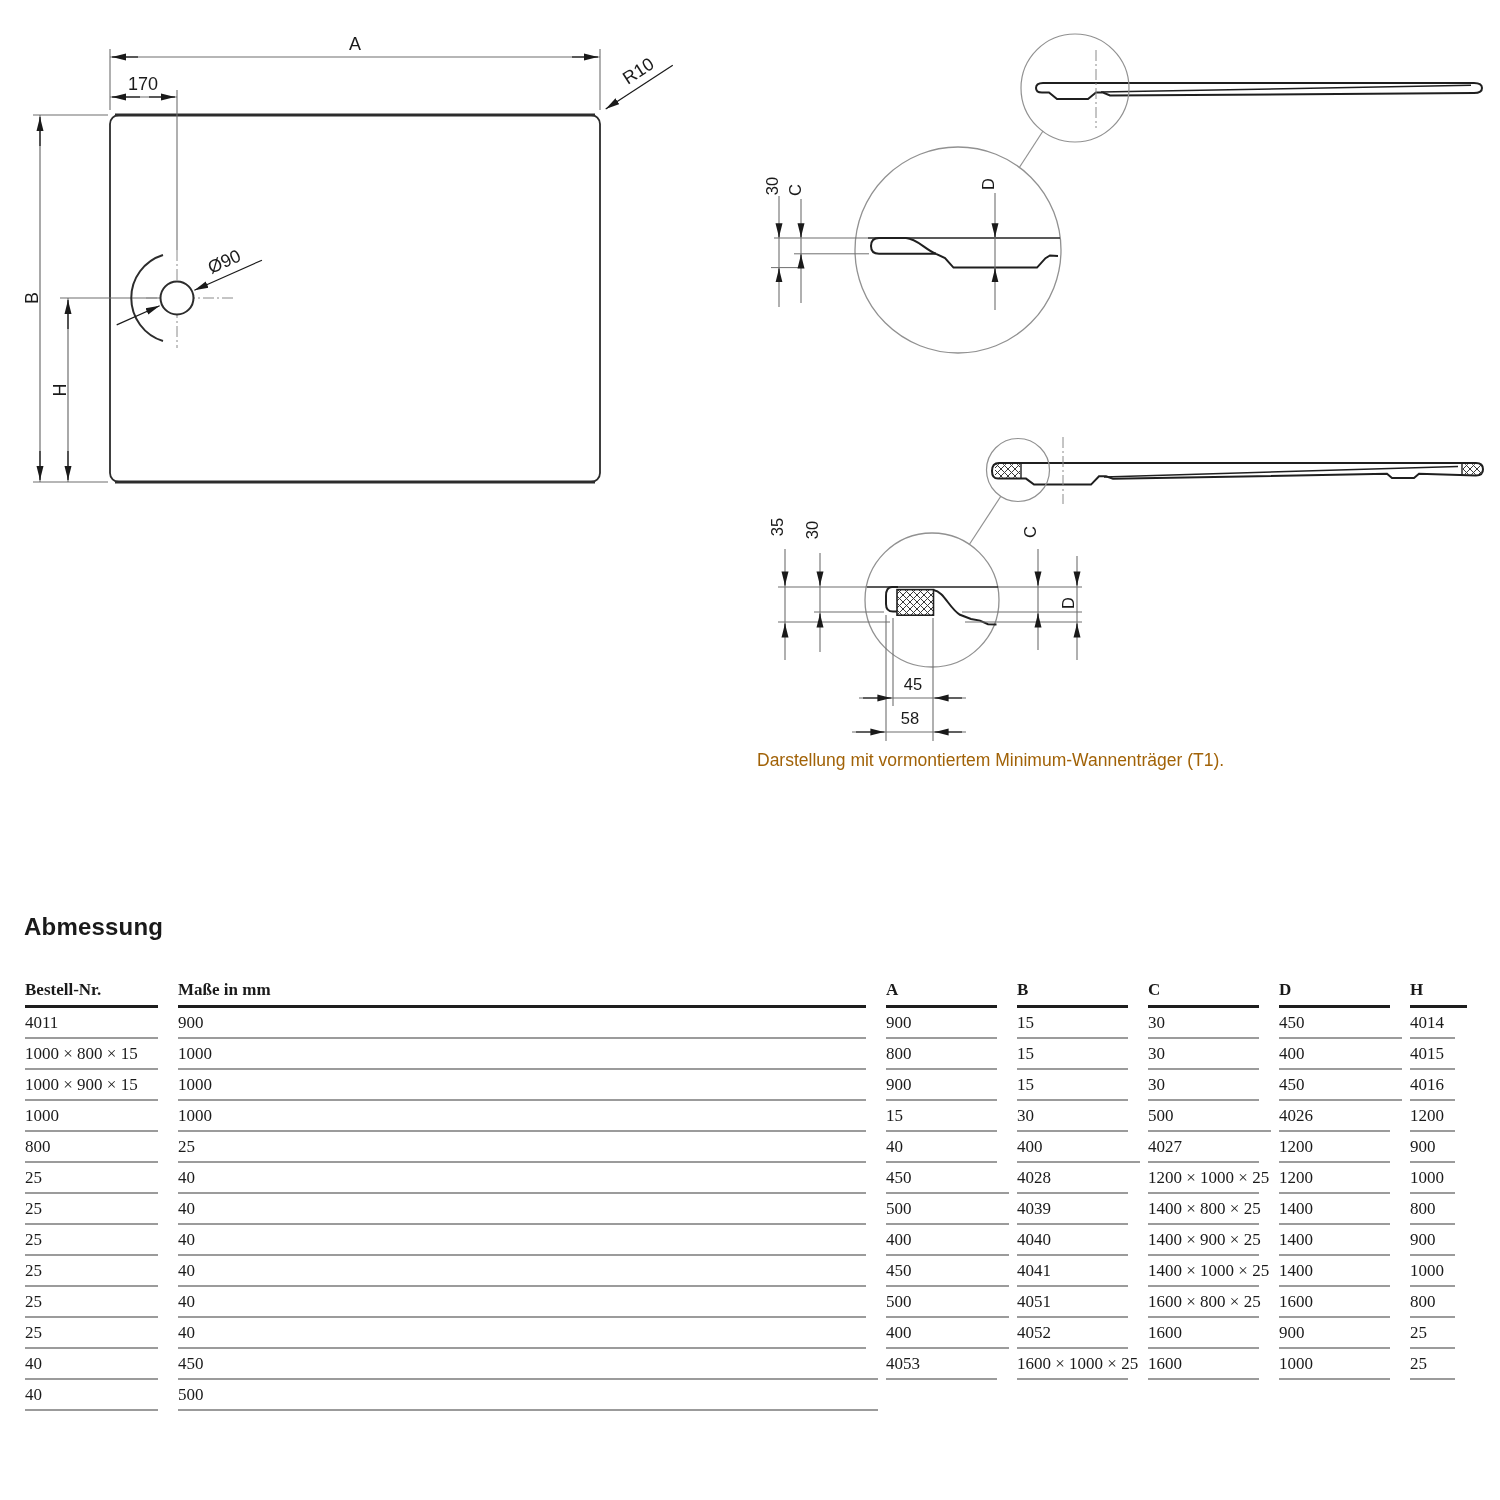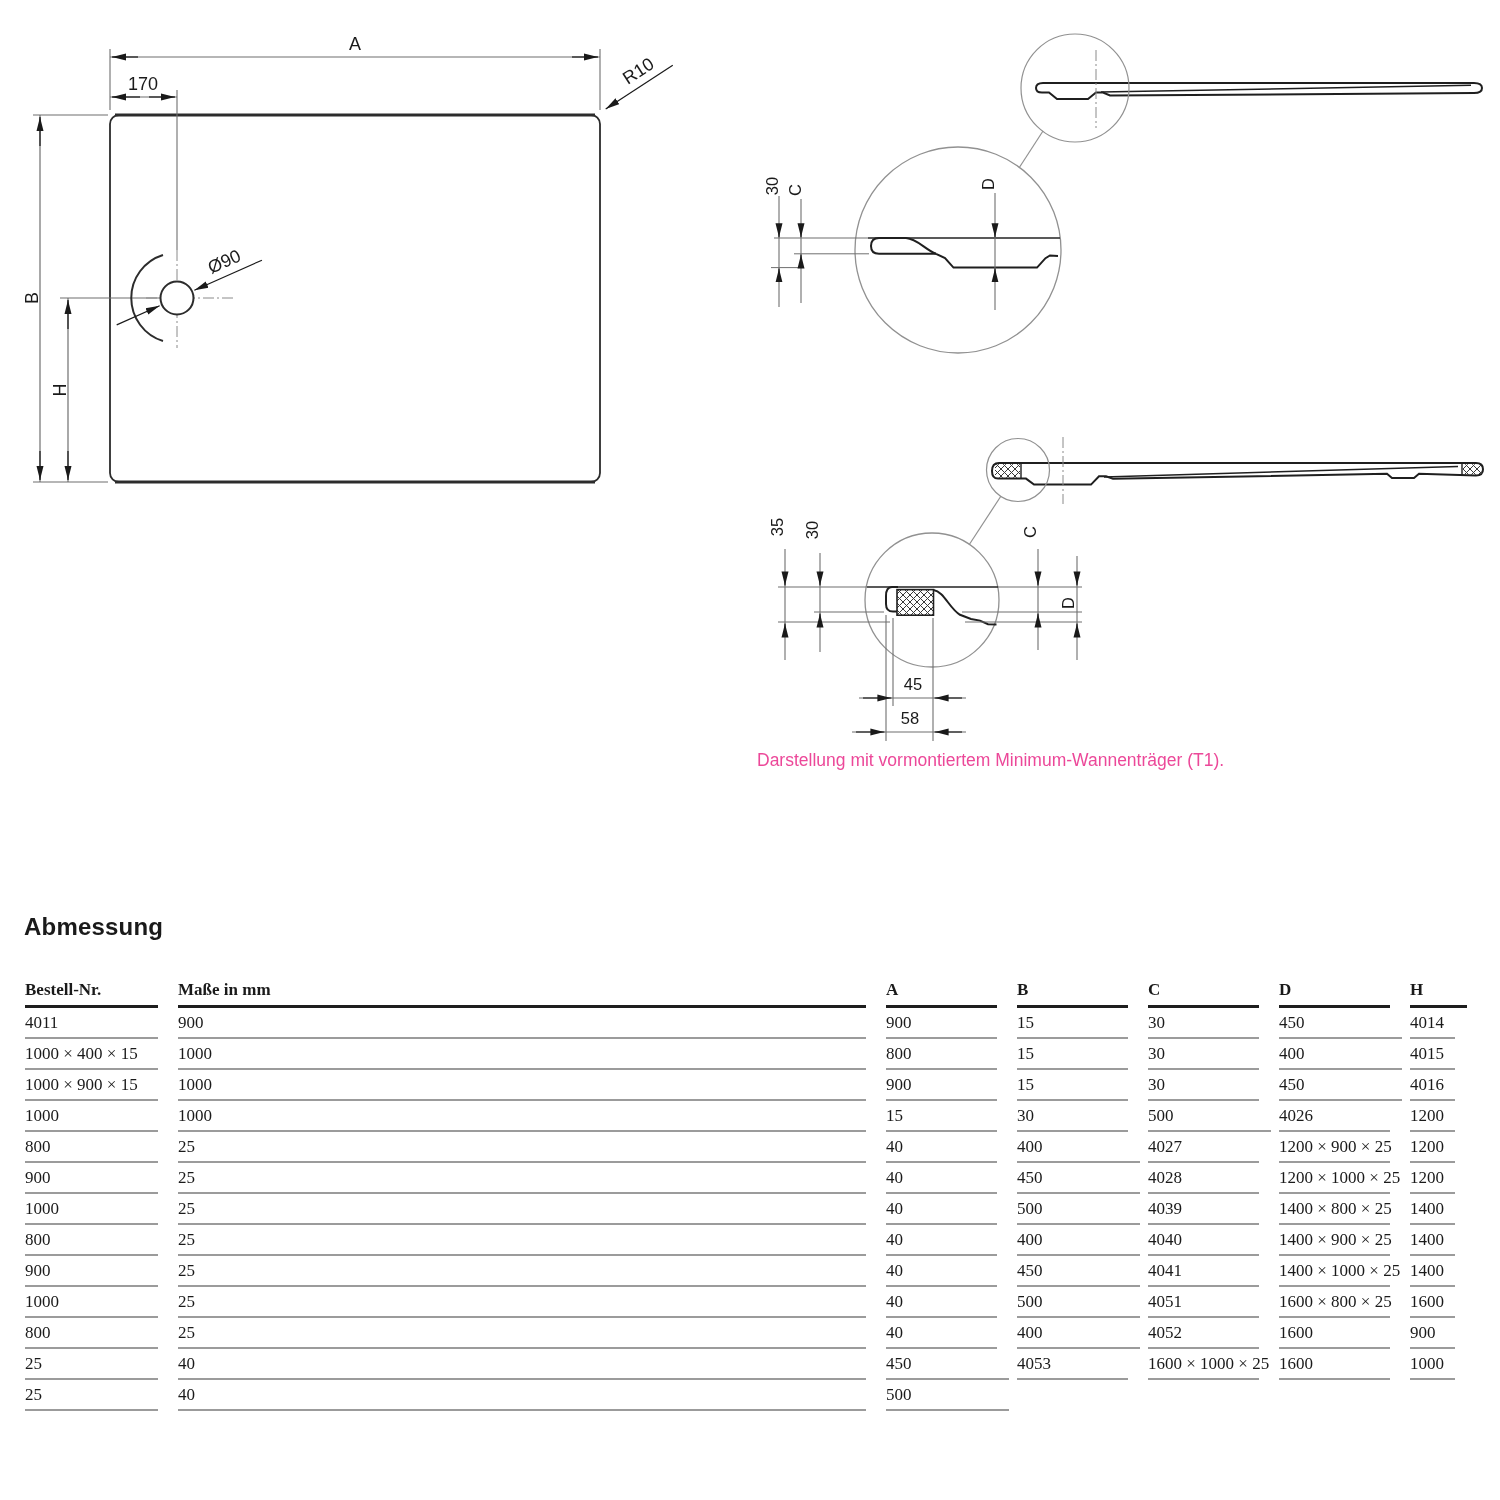--- a/index.html
+++ b/index.html
@@ -2,21 +2,21 @@
 <html><head>
 <meta charset="utf-8">
 <style>
   html,body{margin:0;padding:0;background:#fff;}
   .page{position:relative;width:1500px;height:1500px;background:#fff;overflow:hidden;
         font-family:"Liberation Sans",sans-serif;color:#1a1a1a;}
   .drawing-svg{position:absolute;left:0;top:0;}
   .drawing-svg text{font-family:"Liberation Sans",sans-serif;fill:#1a1a1a;}
   .dim-label{font-size:18px;}
   .dim-label-sm{font-size:16.5px;}
-  .caption{position:absolute;left:757px;top:750px;font-size:17.5px;color:#ec4899;}
+  .caption{position:absolute;left:757px;top:750px;font-size:17.5px;color:#a16207;}
   .section-title{position:absolute;left:24px;top:913px;font-size:24px;font-weight:700;letter-spacing:.2px;}
   .spec-table{position:absolute;left:25px;top:978px;width:1450px;display:grid;
               grid-template-columns:153px 708px 131px 131px 131px 131px 65px;font-family:Liberation Serif, serif;}
   .tcell{font-size:17px;line-height:29px;height:29px;border-bottom:2px solid #9b9b9b;
          margin-right:20px;white-space:nowrap;overflow:visible;}
   .tcell.th{font-weight:700;height:27px;line-height:24px;border-bottom:3px solid #1e1e1e;}
   .tcell.last{margin-right:8px;}
 </style>
 </head>
 <body>
@@ -199,21 +199,21 @@
   <div class="tcell th last">H</div>
 
   <div class="tcell">4011</div>
   <div class="tcell">900</div>
   <div class="tcell">900</div>
   <div class="tcell">15</div>
   <div class="tcell">30</div>
   <div class="tcell last">450</div>
 
   <div class="tcell">4014</div>
-  <div class="tcell">1000 × 400 × 15</div>
+  <div class="tcell">1000 × 800 × 15</div>
   <div class="tcell">1000</div>
   <div class="tcell">800</div>
   <div class="tcell">15</div>
   <div class="tcell">30</div>
   <div class="tcell last">400</div>
 
   <div class="tcell">4015</div>
   <div class="tcell">1000 × 900 × 15</div>
   <div class="tcell">1000</div>
   <div class="tcell">900</div>
@@ -229,21 +229,20 @@
   <div class="tcell last">500</div>
 
   <div class="tcell">4026</div>
   <div class="tcell">1200</div>
   <div class="tcell">800</div>
   <div class="tcell">25</div>
   <div class="tcell">40</div>
   <div class="tcell last">400</div>
 
   <div class="tcell">4027</div>
-  <div class="tcell">1200 × 900 × 25</div>
   <div class="tcell">1200</div>
   <div class="tcell">900</div>
   <div class="tcell">25</div>
   <div class="tcell">40</div>
   <div class="tcell last">450</div>
 
   <div class="tcell">4028</div>
   <div class="tcell">1200 × 1000 × 25</div>
   <div class="tcell">1200</div>
   <div class="tcell">1000</div>

